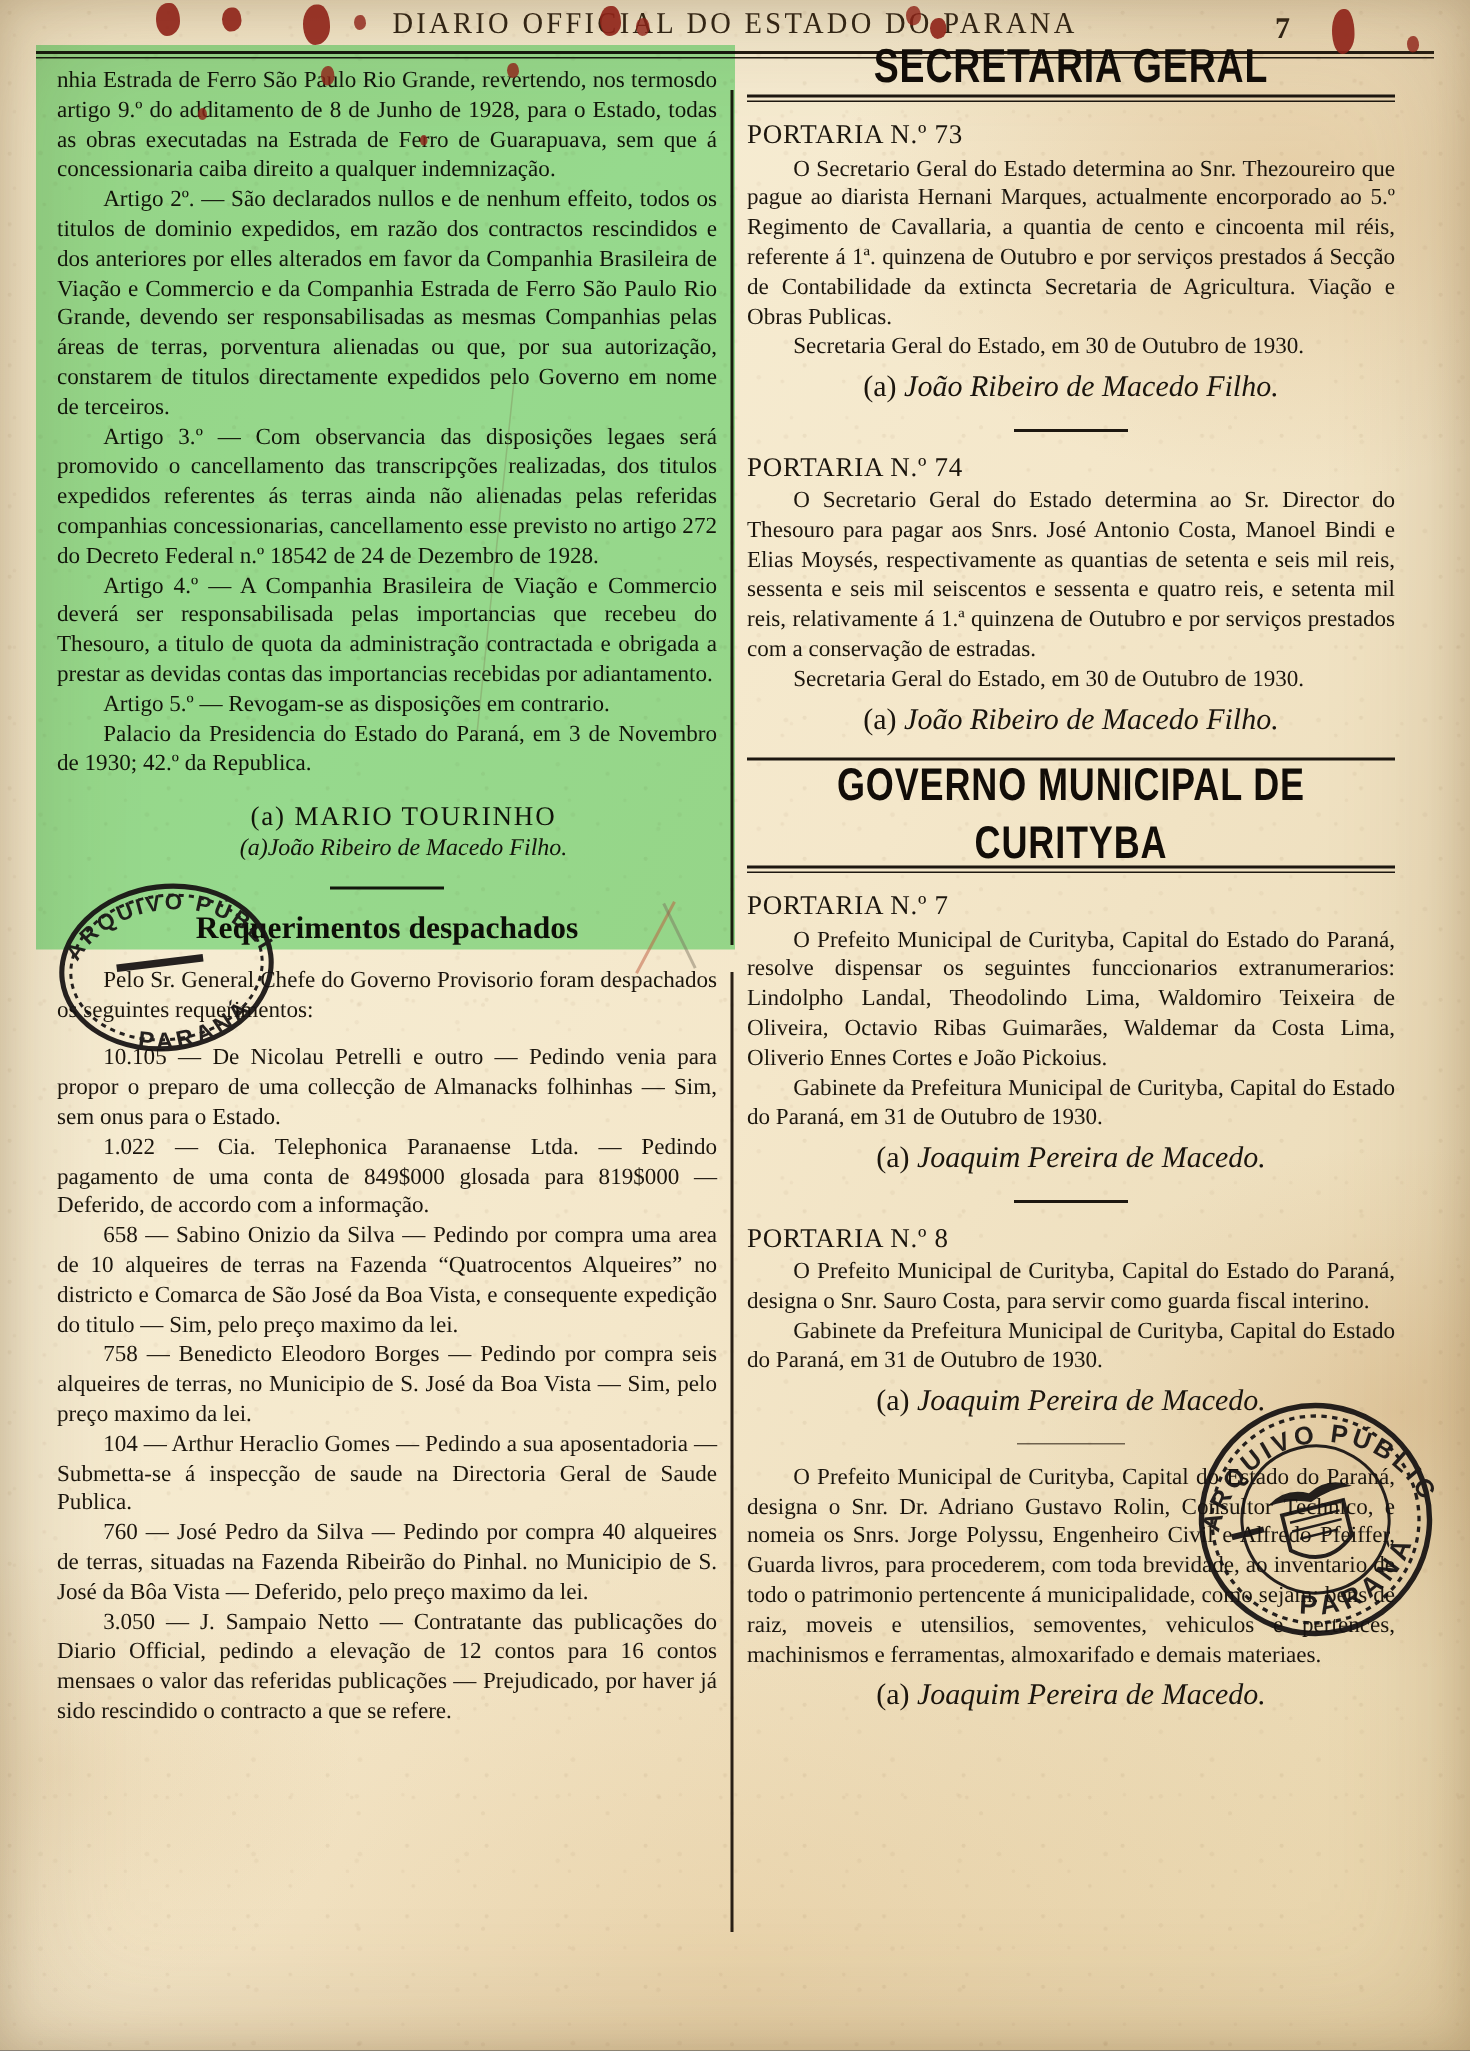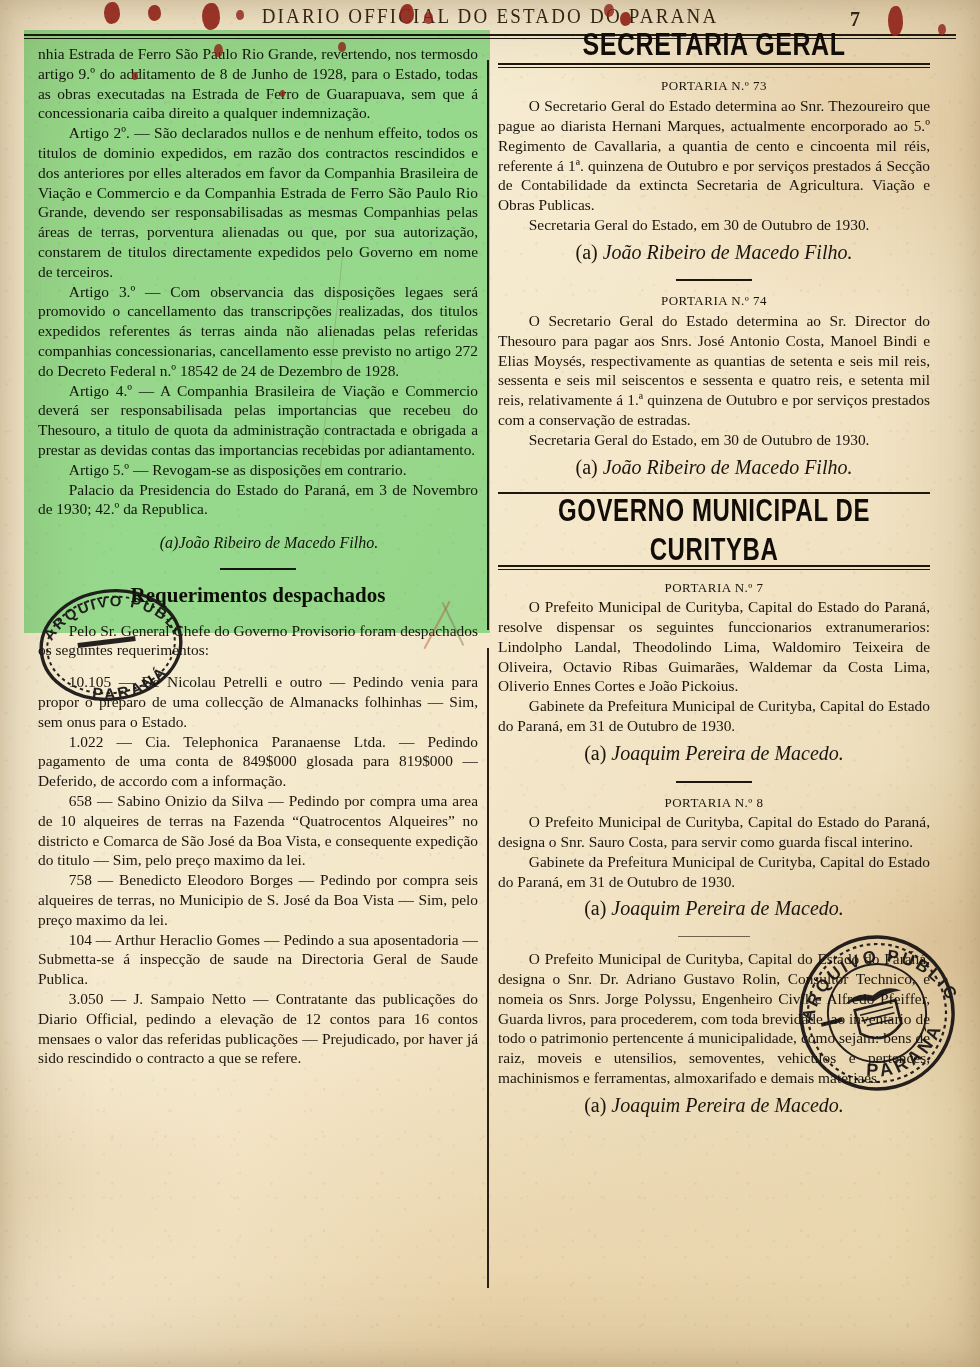--- a/index.html
+++ b/index.html
@@ -117,23 +117,23 @@
     border-bottom: 1.1px solid #1d1710;
     height: 2px;
     margin: 2px 0 3px 0;
   }
   .sec-rule-bot {
     border-top: 2.3px solid #1d1710;
     height: 0;
     margin: 12px 0 4px 0;
   }
   .portaria {
-    text-align: center;
+    text-align: left;
     text-indent: 0;
-    font-size: 13px;
+    font-size: 18px;
     letter-spacing: .5px;
     margin: 10px 0 1px 0;
   }
   .signature {
     text-align: center;
     text-indent: 0;
     font-style: italic;
     font-size: 20px;
     margin-top: 5px;
   }
@@ -233,37 +233,42 @@
   <div id="col-left" class="column">
 
     <p class="noind">nhia Estrada de Ferro São Paulo Rio Grande, revertendo, nos termosdo artigo 9.º do additamento de 8 de Junho de 1928, para o Estado, todas as obras executadas na Estrada de Ferro de Guarapuava, sem que á concessionaria caiba direito a qualquer indemnização.</p>
     <p>Artigo 2º. — São declarados nullos e de nenhum effeito, todos os titulos de dominio expedidos, em razão dos contractos rescindidos e dos anteriores por elles alterados em favor da Companhia Brasileira de Viação e Commercio e da Companhia Estrada de Ferro São Paulo Rio Grande, devendo ser responsabilisadas as mesmas Companhias pelas áreas de terras, porventura alienadas ou que, por sua autorização, constarem de titulos directamente expedidos pelo Governo em nome de terceiros.</p>
     <p>Artigo 3.º — Com observancia das disposições legaes será promovido o cancellamento das transcripções realizadas, dos titulos expedidos referentes ás terras ainda não alienadas pelas referidas companhias concessionarias, cancellamento esse previsto no artigo 272 do Decreto Federal n.º 18542 de 24 de Dezembro de 1928.</p>
     <p>Artigo 4.º — A Companhia Brasileira de Viação e Commercio deverá ser responsabilisada pelas importancias que recebeu do Thesouro, a titulo de quota da administração contractada e obrigada a prestar as devidas contas das importancias recebidas por adiantamento.</p>
     <p>Artigo 5.º — Revogam-se as disposições em contrario.</p>
     <p>Palacio da Presidencia do Estado do Paraná, em 3 de Novembro de 1930; 42.º da Republica.</p>
 
     <div class="sig-block">
+      <span class="sig-name">
+        <span>(a)</span>
+        <span>MARIO TOURINHO</span>
+      </span>
       <span class="sig-name2">
         <span class="par">(a)</span><span>João Ribeiro de Macedo Filho.</span>
       </span>
     </div>
 
     <div class="shortrule"></div>
 
     <div class="sub-head">Requerimentos despachados</div>
 
     <p>Pelo Sr. General Chefe do Governo Provisorio foram despachados os seguintes requerimentos:</p>
     <div class="gap"></div>
 
     <p>10.105 — De Nicolau Petrelli e outro — Pedindo venia para propor o preparo de uma collecção de Almanacks folhinhas — Sim, sem onus para o Estado.</p>
     <p>1.022 — Cia. Telephonica Paranaense Ltda. — Pedindo pagamento de uma conta de 849$000 glosada para 819$000 — Deferido, de accordo com a informação.</p>
     <p>658 — Sabino Onizio da Silva — Pedindo por compra uma area de 10 alqueires de terras na Fazenda “Quatrocentos Alqueires” no districto e Comarca de São José da Boa Vista, e consequente expedição do titulo — Sim, pelo preço maximo da lei.</p>
     <p>758 — Benedicto Eleodoro Borges — Pedindo por compra seis alqueires de terras, no Municipio de S. José da Boa Vista — Sim, pelo preço maximo da lei.</p>
     <p>104 — Arthur Heraclio Gomes — Pedindo a sua aposentadoria — Submetta-se á inspecção de saude na Directoria Geral de Saude Publica.</p>
+    <p>760 — José Pedro da Silva — Pedindo por compra 40 alqueires de terras, situadas na Fazenda Ribeirão do Pinhal. no Municipio de S. José da Bôa Vista — Deferido, pelo preço maximo da lei.</p>
     <p>3.050 — J. Sampaio Netto — Contratante das publicações do Diario Official, pedindo a elevação de 12 contos para 16 contos mensaes o valor das referidas publicações — Prejudicado, por haver já sido rescindido o contracto a que se refere.</p>
   </div>
 
   <div id="col-right" class="column">
 
     <div class="sec-head">SECRETARIA GERAL</div>
     <div class="sec-rule-top"></div>
 
     <p class="portaria">PORTARIA N.º 73</p>
     <p>O Secretario Geral do Estado determina ao  Snr. Thezoureiro que pague ao diarista Hernani  Marques, actualmente encorporado ao 5.º Regimento de Cavallaria, a quantia de cento e cincoenta mil réis, referente á 1ª. quinzena de Outubro e por serviços prestados á Secção de Contabilidade da extincta Secretaria de Agricultura. Viação e Obras Publicas.</p>

